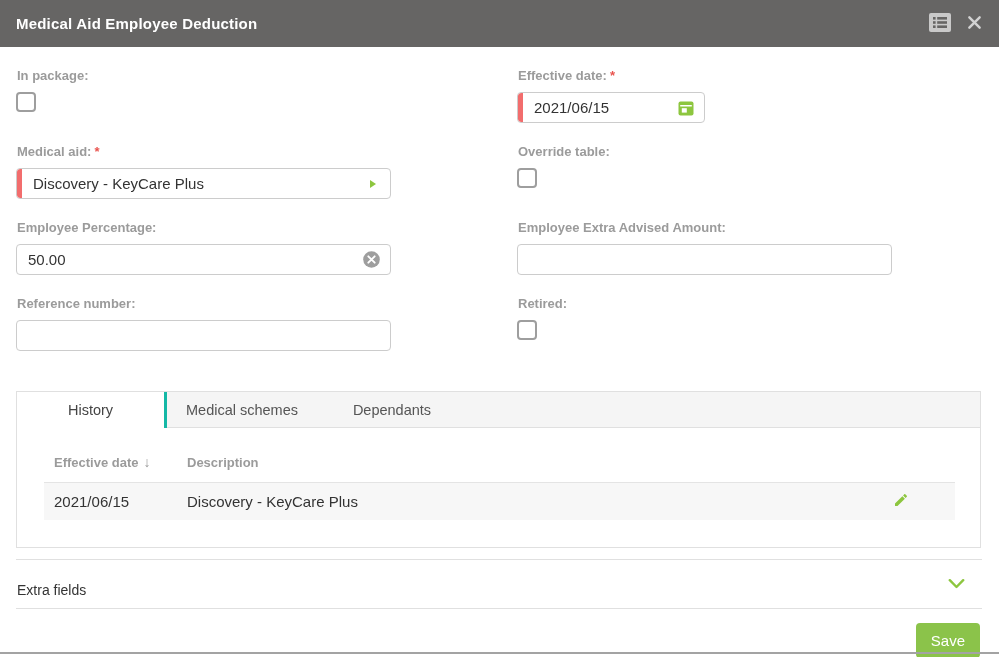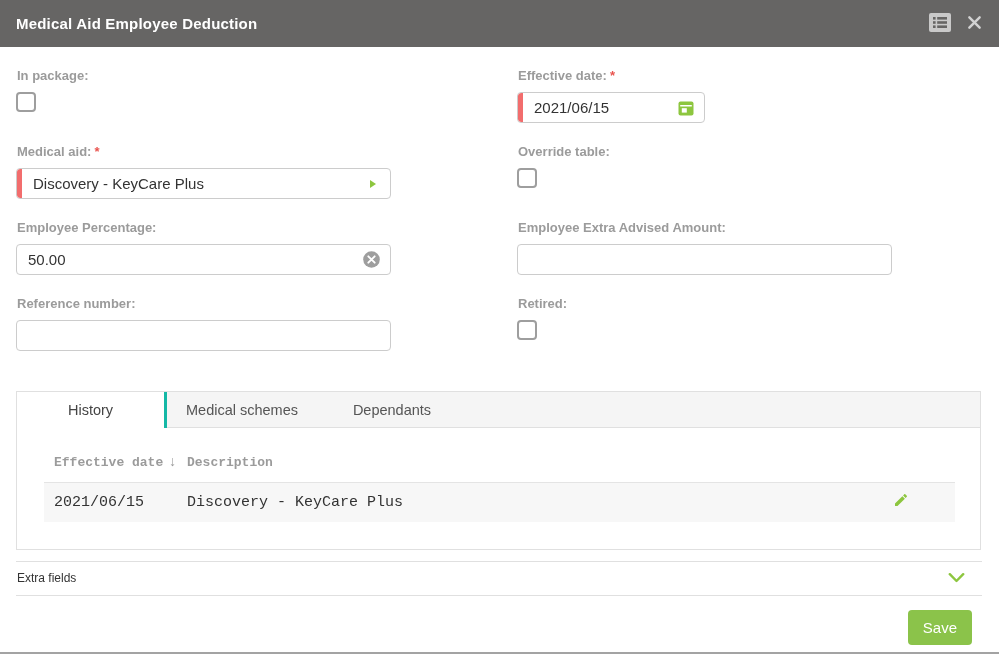--- a/index.html
+++ b/index.html
@@ -14,21 +14,21 @@
   
   .titlebar {
     height: 47px; background: #666564;
     display: flex; align-items: center; padding: 0 17px 0 16px;
   }
   .titlebar-title { color: #fff; font-weight: bold; font-size: 15px; letter-spacing: .2px; text-align: right; }
   .titlebar-icons { margin-left: auto; display: flex; align-items: center; gap: 16px; }
   .icon-btn { background: none; border: none; cursor: pointer; display: flex; align-items: center; padding: 0; }
 
   
-  .content { padding: 13px 25px 0 16px; }
+  .content { padding: 13px 17px 0 16px; }
   .form-grid { display: grid; grid-template-columns: 476px 465px; column-gap: 25px; }
   .field { margin-bottom: 13px; }
   .field-label { font-size: 13px; font-weight: bold; color: #9b9b9b; margin: 8px 0 9px 1px; }
   .req { color: #e9534e; margin-left: 3px; }
 
   .input-box {
     display: flex; align-items: center; height: 31px;
     border: 1px solid #ccc; border-radius: 4px; background: #fff; overflow: hidden;
   }
   .stripe { width: 5px; align-self: stretch; background: #f26d6d; border-radius: 3px 0 0 3px; flex: 0 0 5px; }
@@ -47,35 +47,35 @@
   }
 
   
   .tabs-container { margin: 27px 0 0 0; width: 965px; border: 1px solid #e0e0e0; background: #fff; }
   .tab-strip { display: flex; background: #f5f5f5; border-bottom: 1px solid #e0e0e0; height: 36px; }
   .tab {
     width: 150px; text-align: center; line-height: 36px;
     font-size: 14.5px; color: #555; cursor: pointer;
   }
   .tab.active { background: #fff; border-right: 3px solid #14b8a6; margin-bottom: -1px; color: #444; }
-  .tab-body { padding: 24px 25px 27px 27px; font-family: Liberation Mono, monospace; }
+  .tab-body { padding: 24px 25px 27px 27px; }
 
   .gtable { width: 100%; }
   .gtable-header { display: flex; align-items: center; color: #9b9b9b; font-weight: bold; font-size: 13px; padding: 2px 0 12px 10px; border-bottom: 1px solid #e4e4e4; }
   .col-date { width: 133px; flex: 0 0 133px; }
   .col-desc { flex: 1; }
   .sort-arrow { font-weight: normal; font-size: 14px; margin-left: 5px; color: #9b9b9b; }
   .gtable-row { display: flex; align-items: center; background: #f7f7f7; padding: 9px 0 9px 10px; font-size: 15px; color: #333; }
   .row-edit { flex: 0 0 auto; margin-right: 46px; cursor: pointer; display: flex; }
 
   
   .divider { border-top: 1px solid #e0e0e0; width: 966px; }
   .divider.top { margin-top: 11px; }
   .extra-row { display: flex; align-items: center; width: 966px; padding: 9px 0 10px 1px; }
-  .extra-label { font-size: 12px; color: #333; }
+  .extra-label { font-size: 14px; color: #333; margin-top: 13px; }
   .extra-chevron { margin-left: auto; margin-right: 17px; display: flex; cursor: pointer; }
 
   
   .save-row { display: flex; justify-content: flex-end; padding: 14px 2px 0 0; }
   .save-btn {
     background: #8bc34a; color: #fff; border: none; border-radius: 4px;
     font-family: inherit; font-size: 15px; padding: 9px 15px; cursor: pointer;
   }
 
   .window-bottom { position: absolute; left: 0; bottom: 3px; width: 999px; height: 2px; background: #a3a3a3; }

